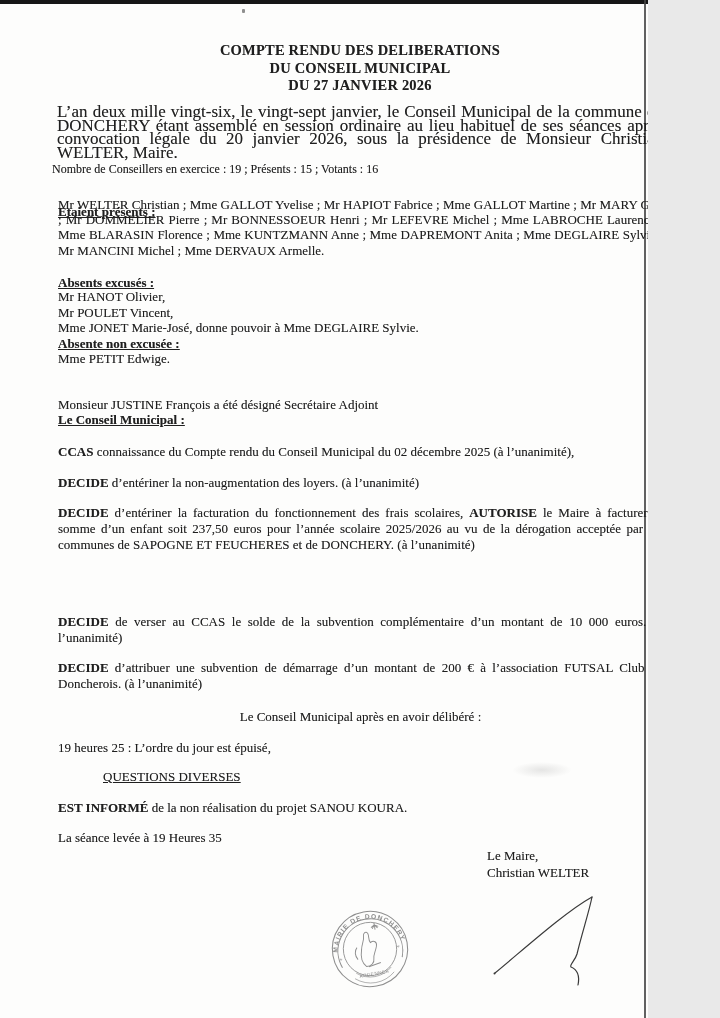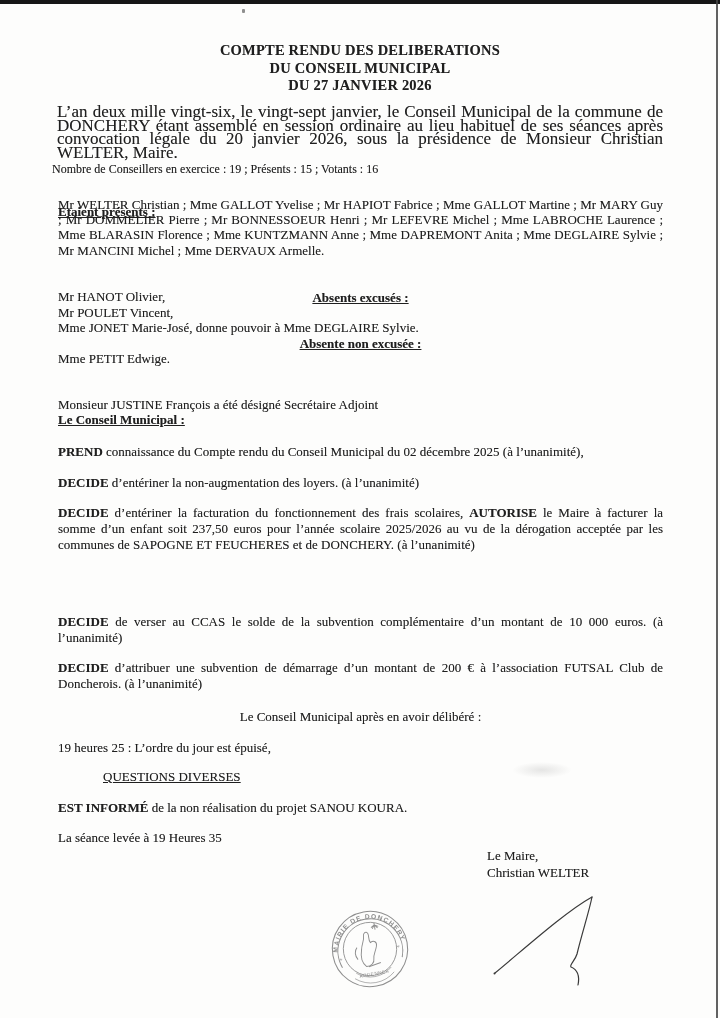--- a/index.html
+++ b/index.html
@@ -2,21 +2,21 @@
 <html><head>
 <meta charset="utf-8">
 <style>
   html,body{margin:0;padding:0;}
   body{
     width:720px;height:1018px;
     background:#e9e9e9;
     font-family:"Liberation Serif","DejaVu Serif",serif;
   }
   .page{
-    position:relative;width:720px;height:1018px;overflow:hidden;
+    position:relative;width:648px;height:1018px;overflow:hidden;
     background:#fdfdfc;
     color:#1f1f1f;
   }
   
   .scan-top-edge{position:absolute;top:0;left:0;width:720px;height:4px;background:#161616;}
   .scan-right-edge{position:absolute;top:0;right:2px;width:2px;height:1018px;background:#454545;opacity:.85;}
   .scan-speck{position:absolute;top:9px;left:242px;width:3px;height:4px;background:#8f8f8f;border-radius:1px;}
   .smudge{position:absolute;top:762px;left:512px;width:60px;height:16px;
     background:radial-gradient(ellipse at center, rgba(120,120,120,.18), rgba(120,120,120,0) 70%);}
 
@@ -26,25 +26,25 @@
   .h{font-weight:700;text-decoration:underline;}
   b{font-weight:700;}
 
   .b-title{top:42px;left:4px;width:712px;text-align:center;font-weight:700;
            font-size:14.5px;line-height:17.5px;letter-spacing:.2px;}
   .b-intro{top:105px;left:57px;width:606px;font-size:17px;line-height:13.6px;}
   .b-counts{top:155px;left:52px;width:606px;font-size:12px;line-height:13.6px;margin-top:8px;}
 
   .b-present-h{top:176px;margin-top:28px;}
   .b-names{top:197px;line-height:15.2px;}
-  .b-absents-h{top:290px;text-align:center;}
+  .b-absents-h{top:275px;}
   .b-hanot{top:289px;}
   .b-poulet{top:305px;}
   .b-jonet{top:320px;}
-  .b-absente-h{top:336px;text-align:center;}
+  .b-absente-h{top:336px;}
   .b-petit{top:351px;}
   .b-madame{top:380px;}
   .b-monsieur{top:397px;}
   .b-council-h{top:412px;}
 
   .b-d0{top:444px;}
   .b-d1{top:475px;}
   .b-d2{top:505px;line-height:16px;}
   .b-d3{top:569px;line-height:16px;}
   .b-d4{top:614px;line-height:16px;}
@@ -86,21 +86,21 @@
   <div class="blk b-absents-h h">Absents excusés :</div>
   <div class="blk b-hanot">Mr HANOT Olivier,</div>
   <div class="blk b-jonet">Mme JONET Marie-José, donne pouvoir à Mme DEGLAIRE Sylvie.</div>
   <div class="blk b-poulet">Mr POULET Vincent,</div>
   <div class="blk b-absente-h h">Absente non excusée :</div>
   <div class="blk b-petit">Mme PETIT Edwige.</div>
 
   <div class="blk b-monsieur">Monsieur JUSTINE François a été désigné Secrétaire Adjoint</div>
   <div class="blk b-council-h h">Le Conseil Municipal :</div>
 
-  <div class="blk b-d0 just"><b>PREND</b> connaissance du Compte rendu du Conseil Municipal du 02 décembre 2025 (à l’unanimité),</div>
+  <div class="blk b-d0 just"><b>CCAS</b> connaissance du Compte rendu du Conseil Municipal du 02 décembre 2025 (à l’unanimité),</div>
   <div class="blk b-d1 just"><b>DECIDE</b> d’entériner la non-augmentation des loyers. (à l’unanimité)</div>
   <div class="blk b-d2 just"><b>DECIDE</b> d’entériner la facturation du fonctionnement des frais scolaires, <b>AUTORISE</b> le Maire à facturer la somme d’un enfant soit 237,50 euros pour l’année scolaire 2025/2026 au vu de la dérogation acceptée par les communes de SAPOGNE ET FEUCHERES et de DONCHERY. (à l’unanimité)</div>
   <div class="blk b-d4 just"><b>DECIDE</b> de verser au CCAS le solde de la subvention complémentaire d’un montant de 10 000 euros. (à l’unanimité)</div>
   <div class="blk b-d5 just"><b>DECIDE</b> d’attribuer une subvention de démarrage d’un montant de 200 € à l’association FUTSAL Club de Doncherois. (à l’unanimité)</div>
 
   <div class="blk b-deliberated">Le Conseil Municipal après en avoir délibéré :</div>
   <div class="blk b-agenda">19 heures 25 : L’ordre du jour est épuisé,</div>
   <div class="blk b-questions">QUESTIONS DIVERSES</div>
   <div class="blk b-informed"><b>EST INFORMÉ</b> de la non réalisation du projet SANOU KOURA.</div>
   <div class="blk b-adjourned">La séance levée à 19 Heures 35</div>

